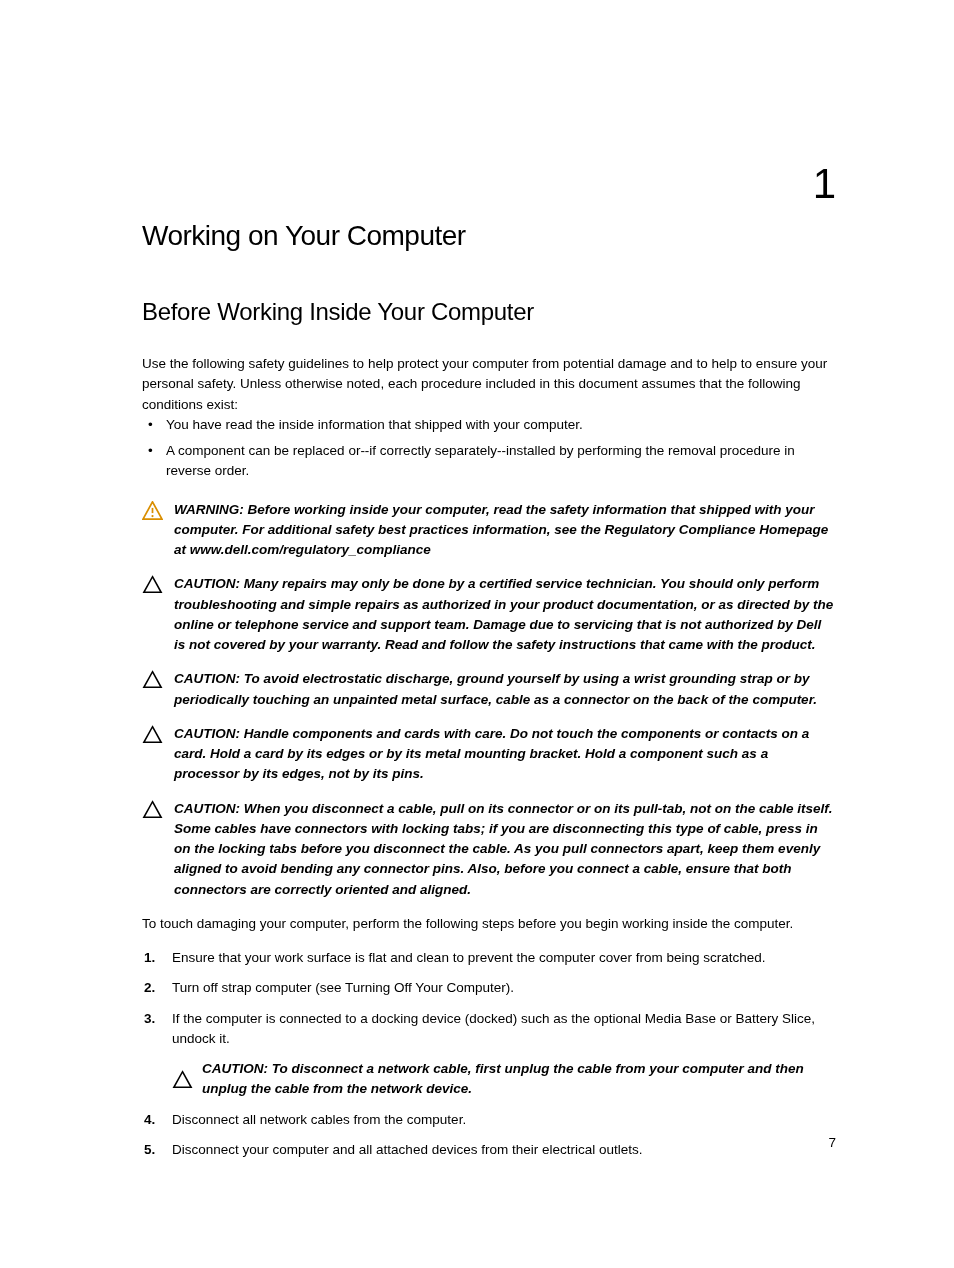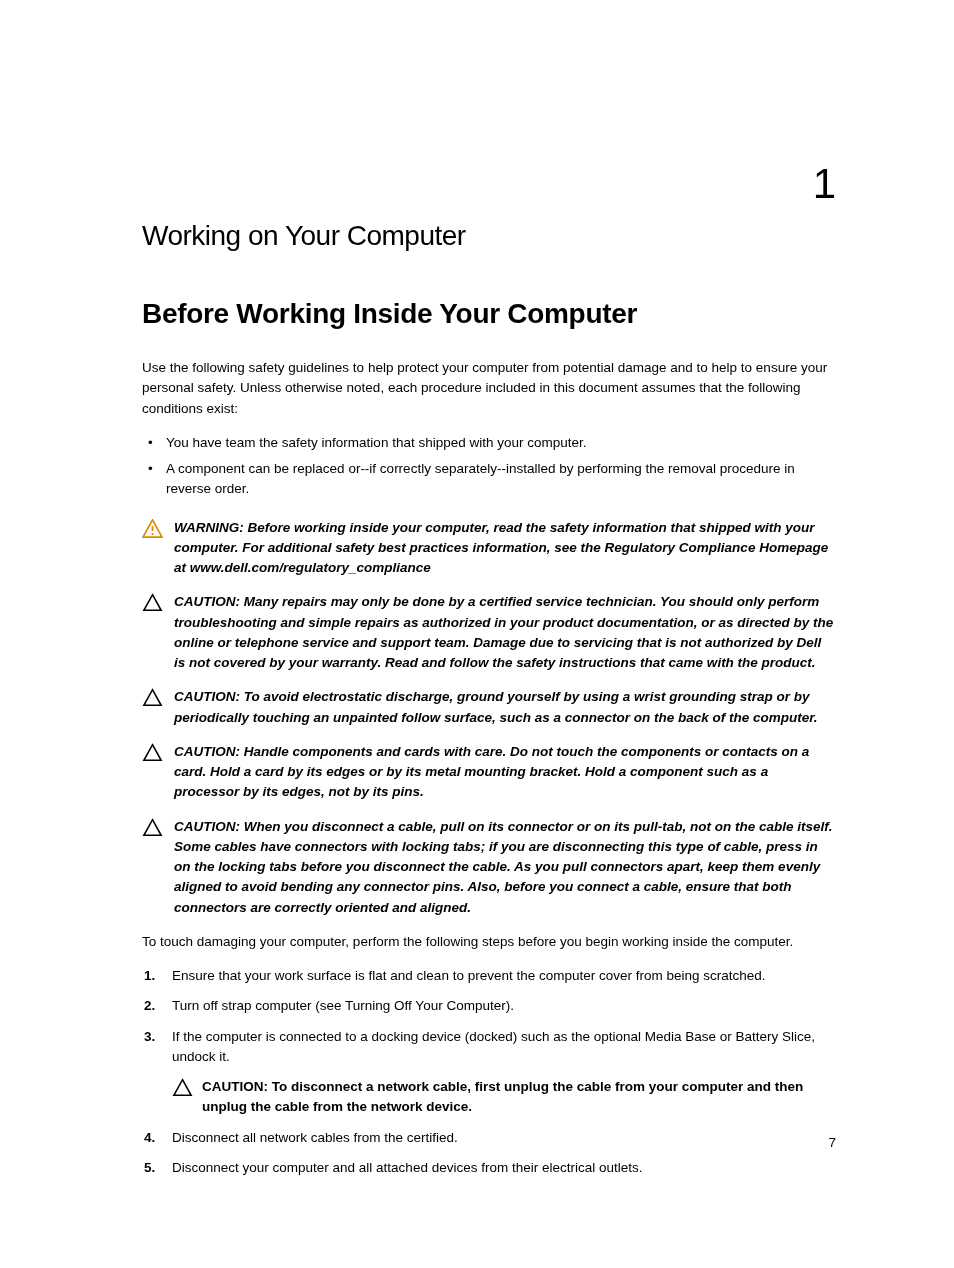--- a/index.html
+++ b/index.html
@@ -23,29 +23,28 @@
     font-family: Arial, Helvetica, sans-serif;
   }
   h1 {
     font-size: 28px;
     font-weight: 400;
     margin-top: 60px;
     margin-bottom: 46px;
     letter-spacing: -0.5px;
   }
   h2 {
-    font-size: 28px;
-    font-weight: 700;
+    font-size: 24px;
+    font-weight: 400;
     margin-bottom: 28px;
     letter-spacing: -0.3px;
   }
   p.intro {
     font-size: 13.5px;
     line-height: 1.5;
-    margin-bottom: 14px;
   }
   ul.bullets {
     list-style: none;
     margin-bottom: 18px;
   }
   ul.bullets li {
     font-size: 13.5px;
     line-height: 1.5;
     padding-left: 24px;
     position: relative;
@@ -98,22 +97,23 @@
   }
   ol.steps > li::before {
     content: counter(step) ".";
     position: absolute;
     left: 2px;
     top: 0;
     font-weight: bold;
   }
   .step-admon {
     display: flex;
-    align-items: flex-start;
+    align-items: center;
     margin-top: 10px;
+    font-style: italic;
   }
   .step-admon .admon-icon {
     flex: 0 0 30px;
   }
   .step-admon .admon-text {
     font-weight: bold;
   }
   .page-number {
     position: absolute;
     bottom: 118px;
@@ -126,21 +126,21 @@
 
 <div class="page">
   <div class="chapter-number">1</div>
 
   <h1>Working on Your Computer</h1>
   <h2>Before Working Inside Your Computer</h2>
 
   <p class="intro">Use the following safety guidelines to help protect your computer from potential damage and to help to ensure your personal safety. Unless otherwise noted, each procedure included in this document assumes that the following conditions exist:</p>
 
   <ul class="bullets">
-    <li>You have team the safety information that shipped with your computer.</li>
+    <li>You have read the inside information that shipped with your computer.</li>
     <li>A component can be replaced or--if correctly separately--installed by performing the removal procedure in reverse order.</li>
   </ul>
 
   <div class="admon">
     <div class="admon-icon">
       <svg viewBox="0 0 24 22">
           <path d="M12 1 L23 21 L1 21 Z" fill="none" stroke="#d98e00" stroke-width="2"></path>
           <line x1="12" y1="8" x2="12" y2="14" stroke="#d98e00" stroke-width="2"></line>
           <circle cx="12" cy="17.5" r="1.3" fill="#d98e00"></circle>
         </svg>
@@ -161,21 +161,21 @@
     </div>
   </div>
 
   <div class="admon">
     <div class="admon-icon">
       <svg viewBox="0 0 24 22">
           <path d="M12 2 L22 20 L2 20 Z" fill="none" stroke="#000" stroke-width="1.8"></path>
         </svg>
     </div>
     <div class="admon-text">
-      <b><span>CAUTION:</span><span> To avoid electrostatic discharge, ground yourself by using a wrist grounding strap or by periodically touching an unpainted follow surface, such as a connector on the back of the computer.</span></b>
+      <b><span>CAUTION:</span><span> To avoid electrostatic discharge, ground yourself by using a wrist grounding strap or by periodically touching an unpainted metal surface, cable as a connector on the back of the computer.</span></b>
     </div>
   </div>
 
   <div class="admon">
     <div class="admon-icon">
       <svg viewBox="0 0 24 22">
           <path d="M12 2 L22 20 L2 20 Z" fill="none" stroke="#000" stroke-width="1.8"></path>
         </svg>
     </div>
     <div class="admon-text">
@@ -206,18 +206,18 @@
         <div class="admon-icon">
           <svg viewBox="0 0 24 22">
               <path d="M12 2 L22 20 L2 20 Z" fill="none" stroke="#000" stroke-width="1.8"></path>
             </svg>
         </div>
         <div class="admon-text">
           <span>CAUTION:</span><span> To disconnect a network cable, first unplug the cable from your computer and then unplug the cable from the network device.</span>
         </div>
       </div>
     </li>
-    <li><span>Disconnect all network cables from the certified.</span></li>
+    <li><span>Disconnect all network cables from the computer.</span></li>
     <li><span>Disconnect your computer and all attached devices from their electrical outlets.</span></li>
   </ol>
 </div>
 
 <div class="page-number">7</div>
 
 </body></html>

